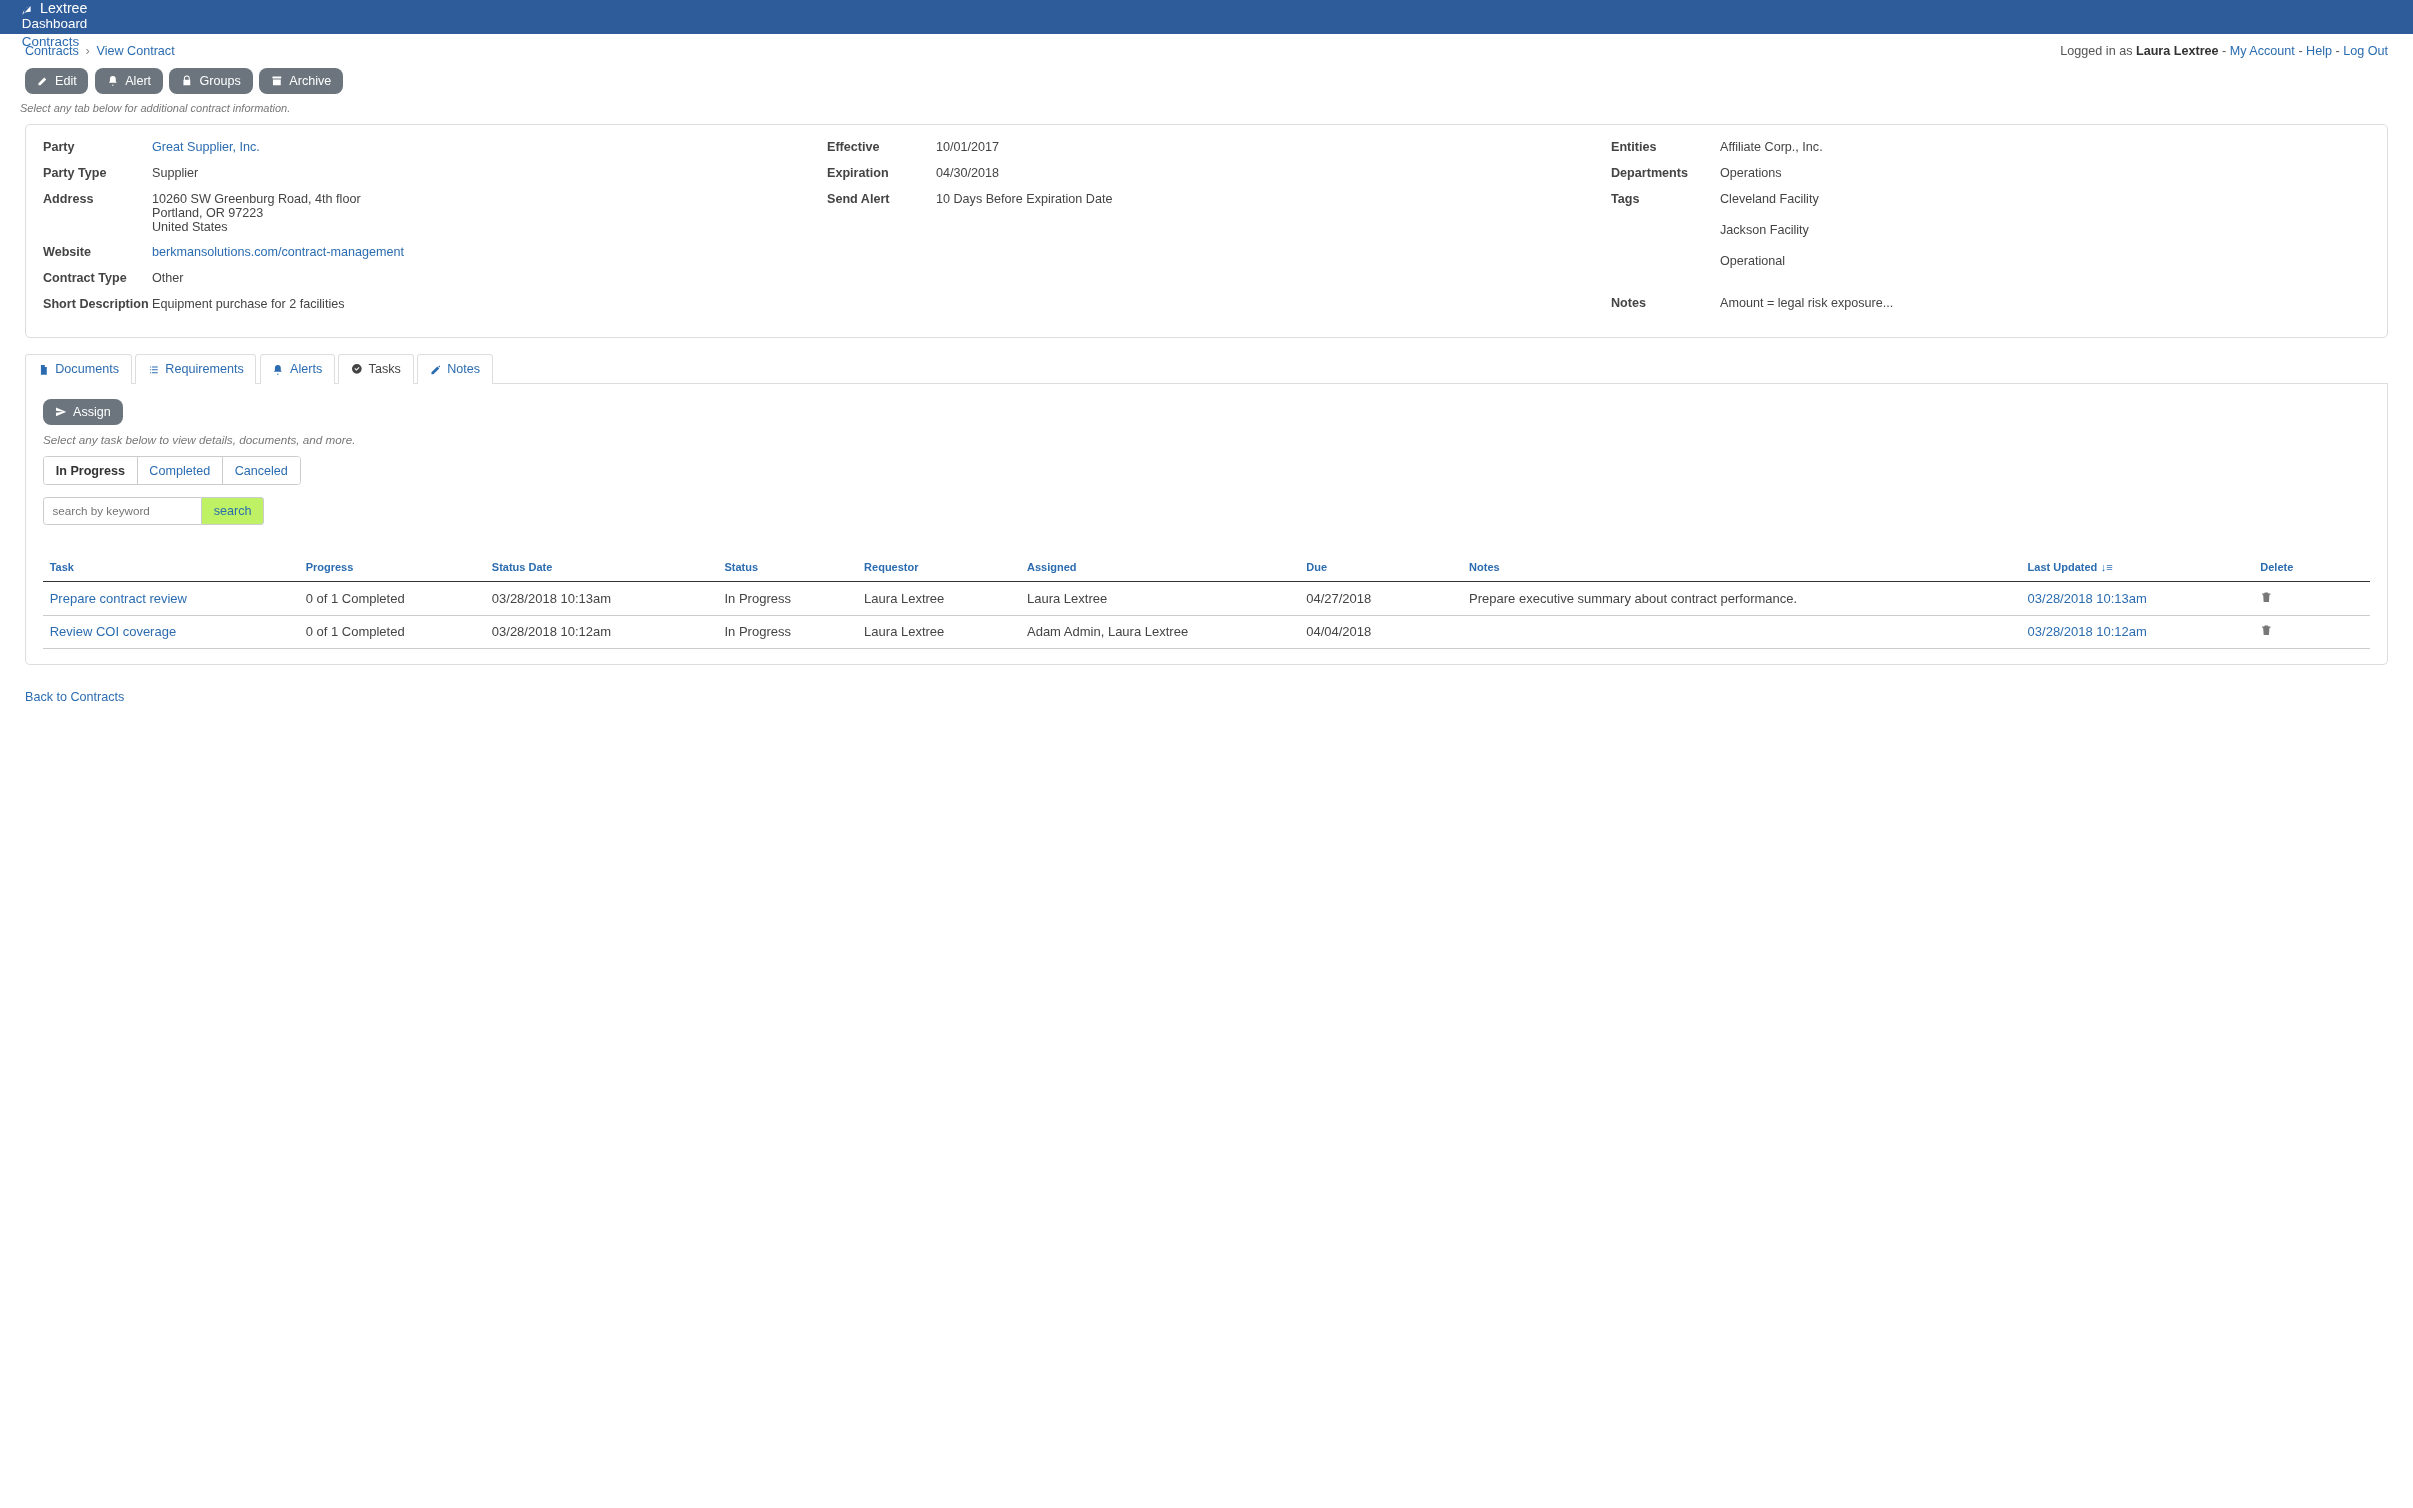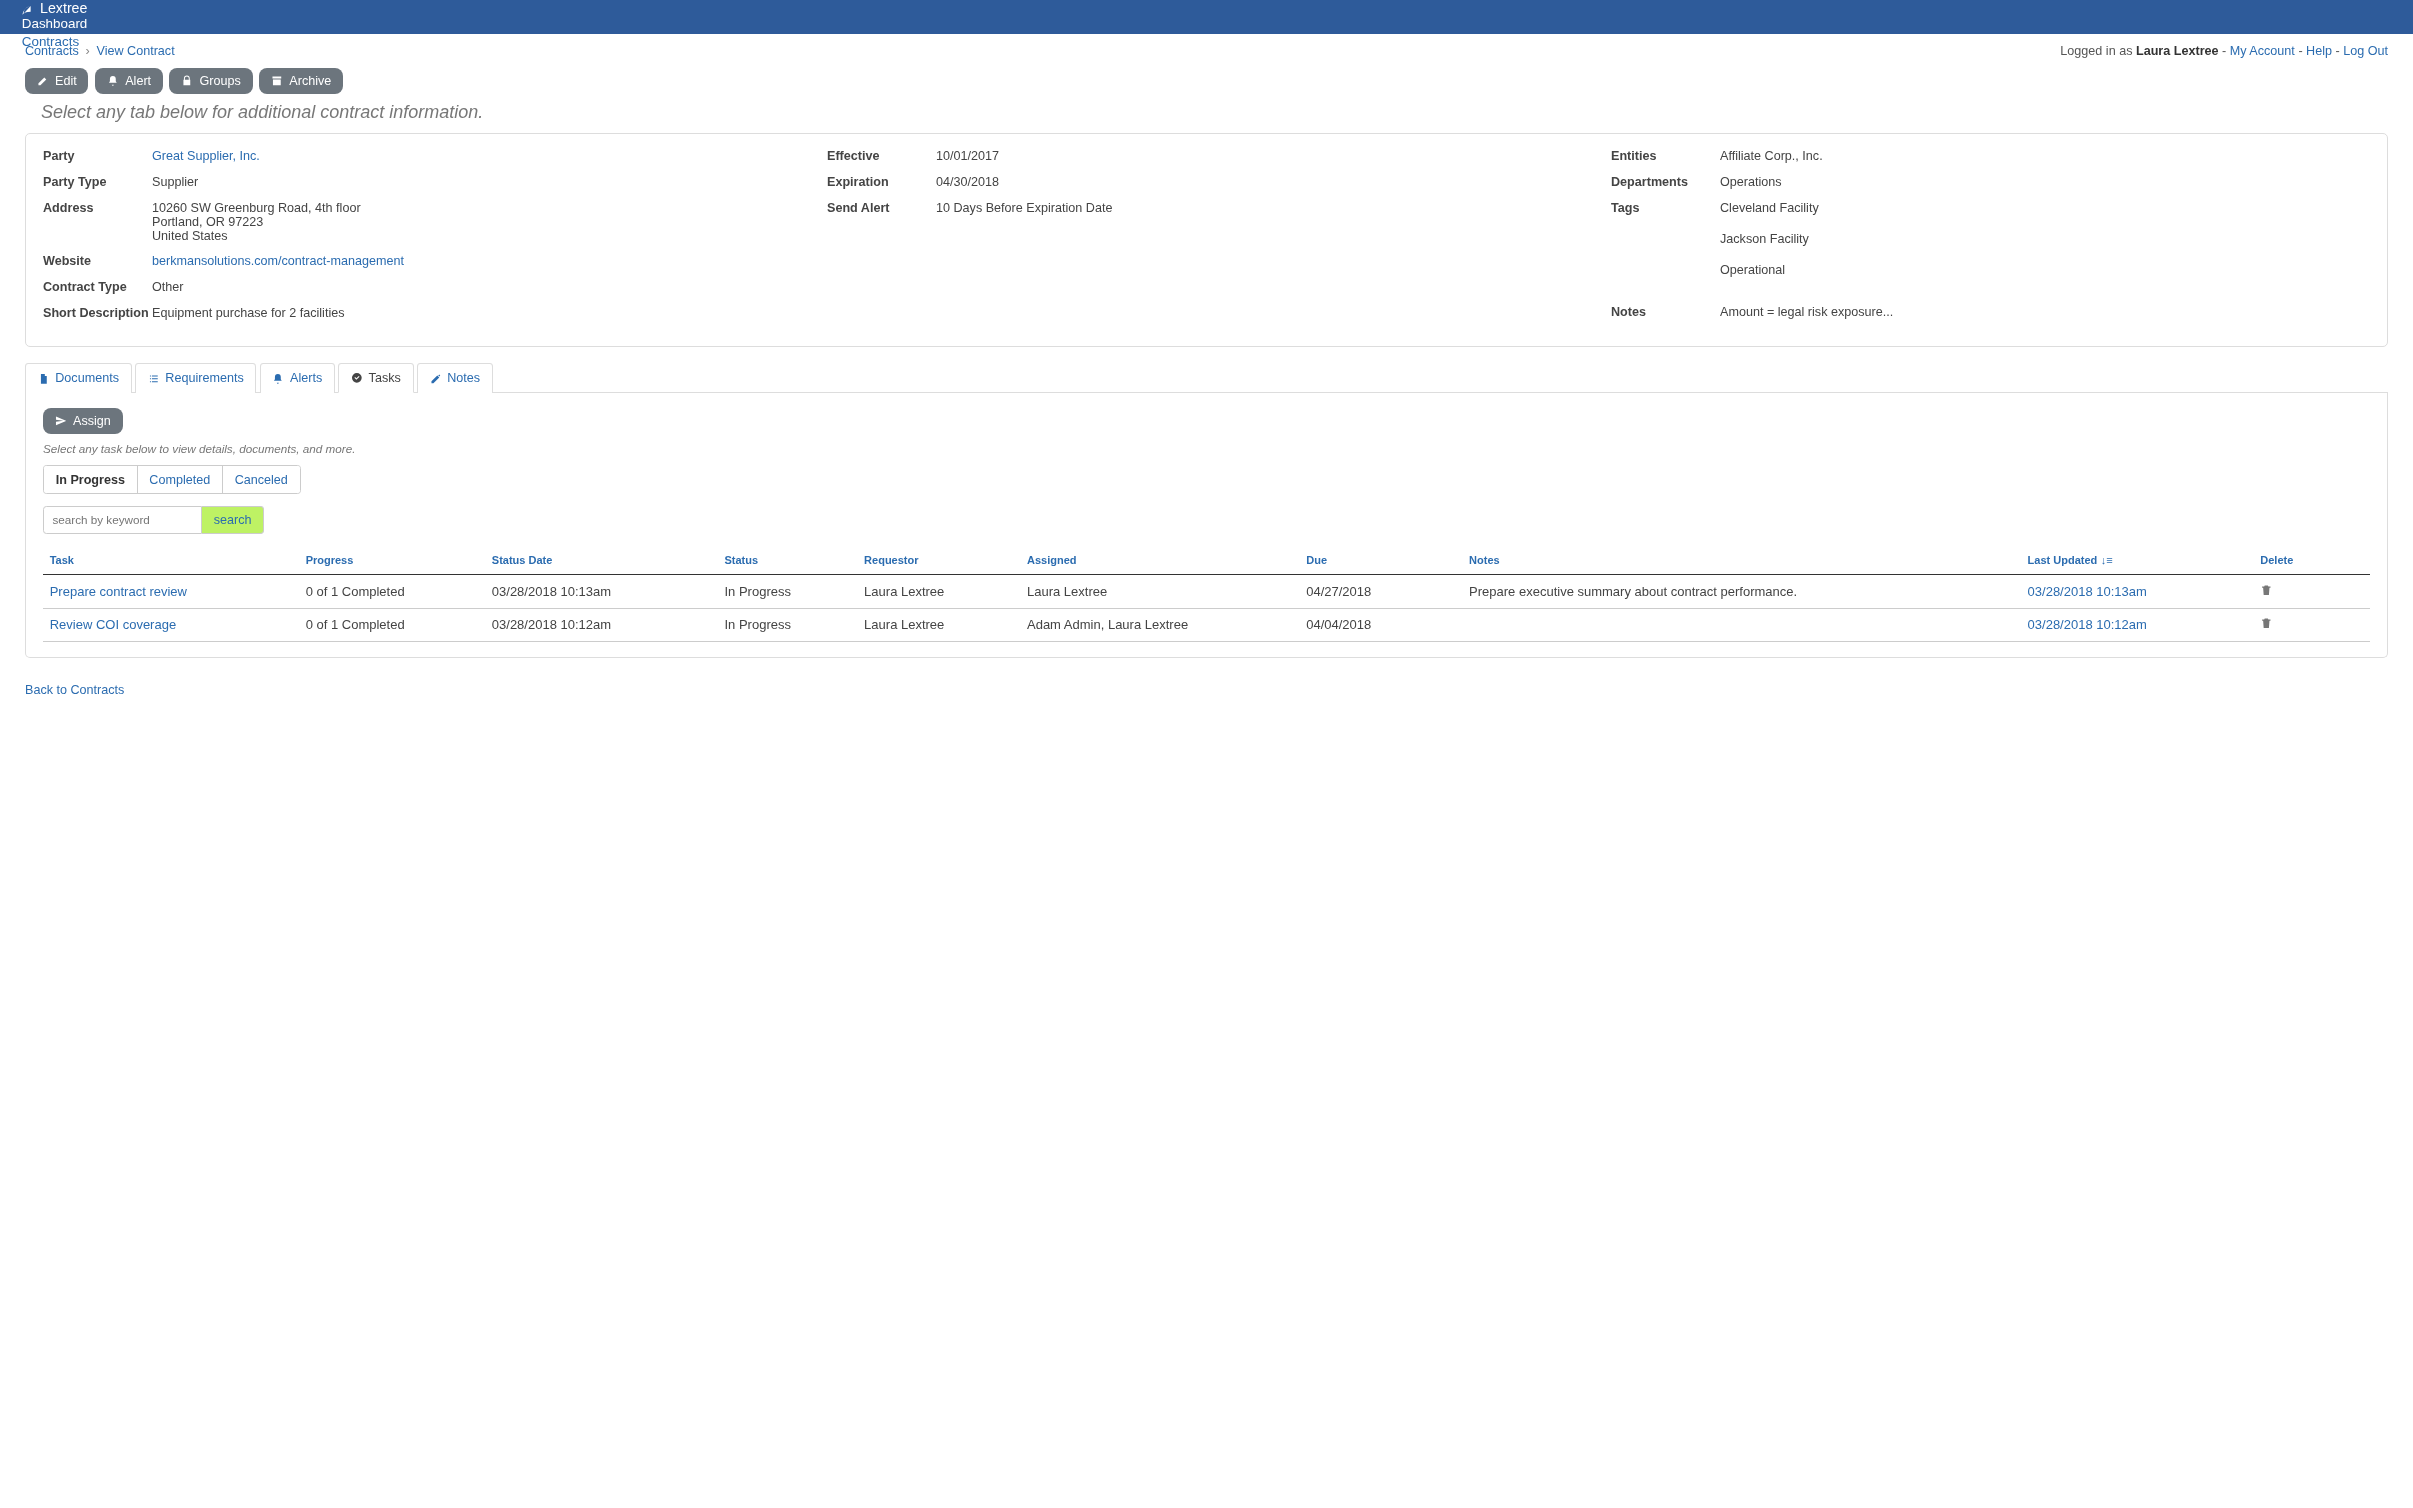--- a/index.html
+++ b/index.html
@@ -18,21 +18,21 @@
   .subbar { display: flex; justify-content: space-between; align-items: center; padding: 10px 25px 6.7px; font-size: 12.6px; }
   .breadcrumb { display: flex; align-items: center; gap: 6.7px; color: #888; }
   .breadcrumb a { color: #2b6cb0; }
   .userbar { color: #555; }
   .userbar strong { color: #333; }
   
   
   .actions { display: flex; gap: 6.7px; padding: 3.4px 25px 8.4px; }
   .btn { background: #6c757d; color: #fff; border: none; border-radius: 8px; padding: 5.9px 11.7px; font-size: 12.6px; cursor: pointer; display: inline-flex; align-items: center; gap: 6.7px; }
   .btn svg { fill: #fff; width: 11.7px; height: 11.7px; }
-  .hint { padding: 0 41px 10px; font-style: italic; color: #777; font-size: 18px; }
+  .hint { padding: 0 20px 10px; font-style: italic; color: #777; font-size: 11px; }
   
   
   .card { border: 0.8px solid #ddd; border-radius: 5px; margin: 0 25px 15px; padding: 15px 17px; }
   .details-grid { display: grid; grid-template-columns: 1fr 1fr 1fr; gap: 0 25px; }
   .field { display: flex; margin-bottom: 11.7px; }
   .field-label { width: 109px; font-weight: 600; color: #444; flex-shrink: 0; }
   .field-value { color: #444; }
   .field-value a { color: #2b6cb0; }
   .multiline div { margin-bottom: 0; }
   .tags-col .tag-item { margin-bottom: 17px; }
@@ -43,21 +43,21 @@
   .tab.active { color: #444; border-bottom: 0.8px solid #fff; background: #fff; }
   .tab svg { width: 11.7px; height: 11.7px; fill: currentColor; }
   
   
   .panel { border: 0.8px solid #ddd; border-top: none; border-radius: 0 0 5px 5px; margin: 0 25px 17px; padding: 15px 17px; }
   .hint2 { font-style: italic; color: #777; font-size: 11.7px; margin: 8.4px 0 10px; }
   .btngroup { display: inline-flex; border: 0.8px solid #ccc; border-radius: 3.4px; overflow: hidden; margin-bottom: 11.7px; }
   .btngroup button { background: #fff; border: none; padding: 6.7px 11.7px; font-size: 12.6px; color: #2b6cb0; cursor: pointer; border-left: 0.8px solid #ccc; }
   .btngroup button:first-child { border-left: none; }
   .btngroup button.active { color: #333; font-weight: 600; }
-  .searchrow { display: flex; margin-bottom: 15px; }
+  .searchrow { display: flex; margin-bottom: 31px; }
   .searchrow input { border: 0.8px solid #ccc; border-radius: 3.4px 0 0 3.4px; padding: 5.9px 8.4px; font-size: 11.7px; width: 159px; }
   .searchrow button { border: 0.8px solid #ccc; border-left: none; border-radius: 0 3.4px 3.4px 0; background: #bef264; padding: 5.9px 11.7px; color: #2b6cb0; cursor: pointer; font-size: 12.6px; }
   
   
   table { width: 100%; border-collapse: collapse; }
   th { text-align: left; color: #2b6cb0; font-weight: 600; padding: 5px 6.7px 8.4px; border-bottom: 1.7px solid #333; font-size: 11px; cursor: pointer; }
   th.nosort { cursor: default; }
   td { padding: 8.4px 6.7px; border-bottom: 0.8px solid #ccc; vertical-align: top; font-size: 13px; color: #444; }
   td a { color: #2b6cb0; }
   .sorticon { display: inline-block; margin-left: 3.4px; }

